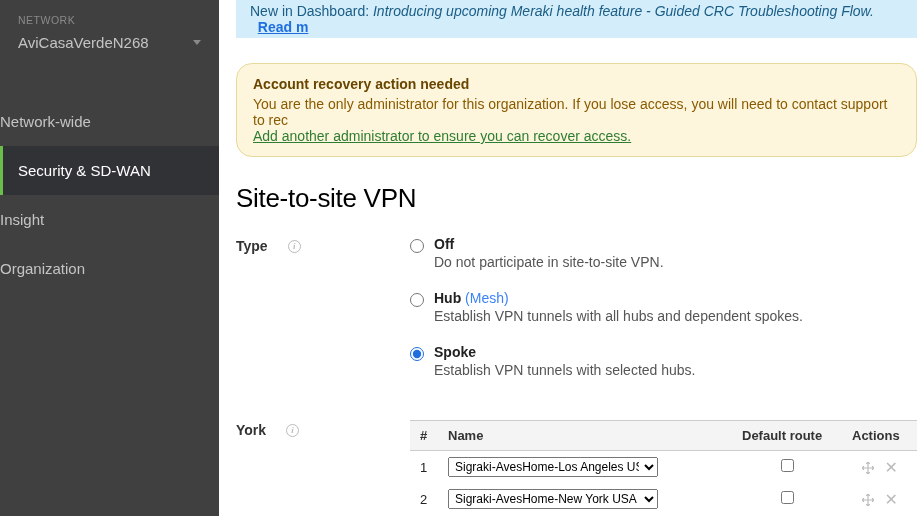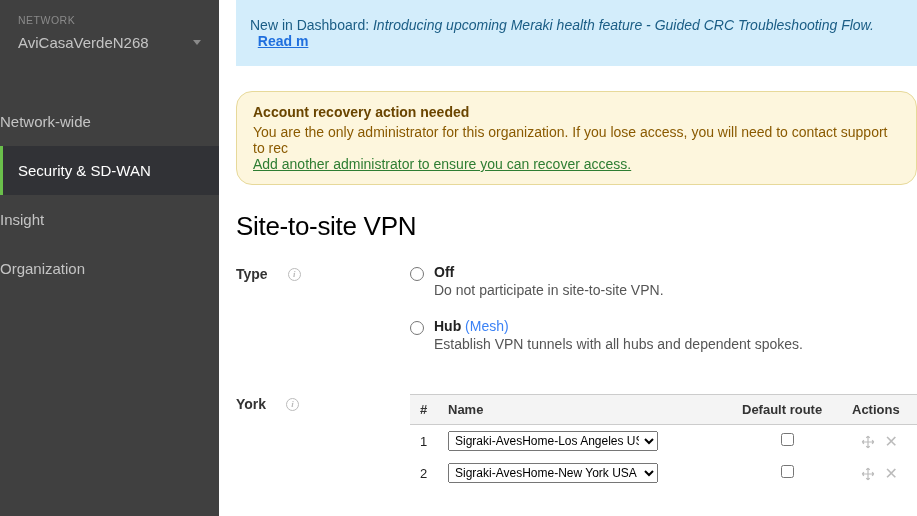--- a/index.html
+++ b/index.html
@@ -56,21 +56,21 @@
   }
   .main {
     flex: 1;
     background: #fff;
     overflow: hidden;
     padding-left: 17px;
   }
   .banner-info {
     background: #d3edfb;
     margin-top: 0;
-    padding: 17px 14px;
+    padding: 3px 14px;
     color: #1a5d85;
     font-size: 14px;
   }
   .banner-info .emph { font-style: italic; }
   .banner-info a { color: #1f6fde; text-decoration: underline; font-weight: 600; font-style: normal;}
   .banner-warn {
     background: #fdf6dd;
     border: 1px solid #e7d99a;
     border-radius: 16px;
     margin-top: 25px;
@@ -179,20 +179,27 @@
         <div>
           <div class="rlabel">Off</div>
           <div class="rdesc">Do not participate in site-to-site VPN.</div>
         </div>
       </div>
       <div class="radio-opt">
         <input type="radio" name="vpntype" style="">
         <div>
           <div><span class="rlabel">Hub</span><span class="rmesh"> (Mesh)</span></div>
           <div class="rdesc">Establish VPN tunnels with all hubs and dependent spokes.</div>
+        </div>
+      </div>
+      <div class="radio-opt">
+        <input type="radio" name="vpntype" checked="" style="">
+        <div>
+          <div class="rlabel">Spoke</div>
+          <div class="rdesc">Establish VPN tunnels with selected hubs.</div>
         </div>
       </div>
     </div>
   </div>
 
   <div class="form-row">
     <div class="form-label">
       <span>York</span>
       <span class="info-icon">i</span>
     </div>

